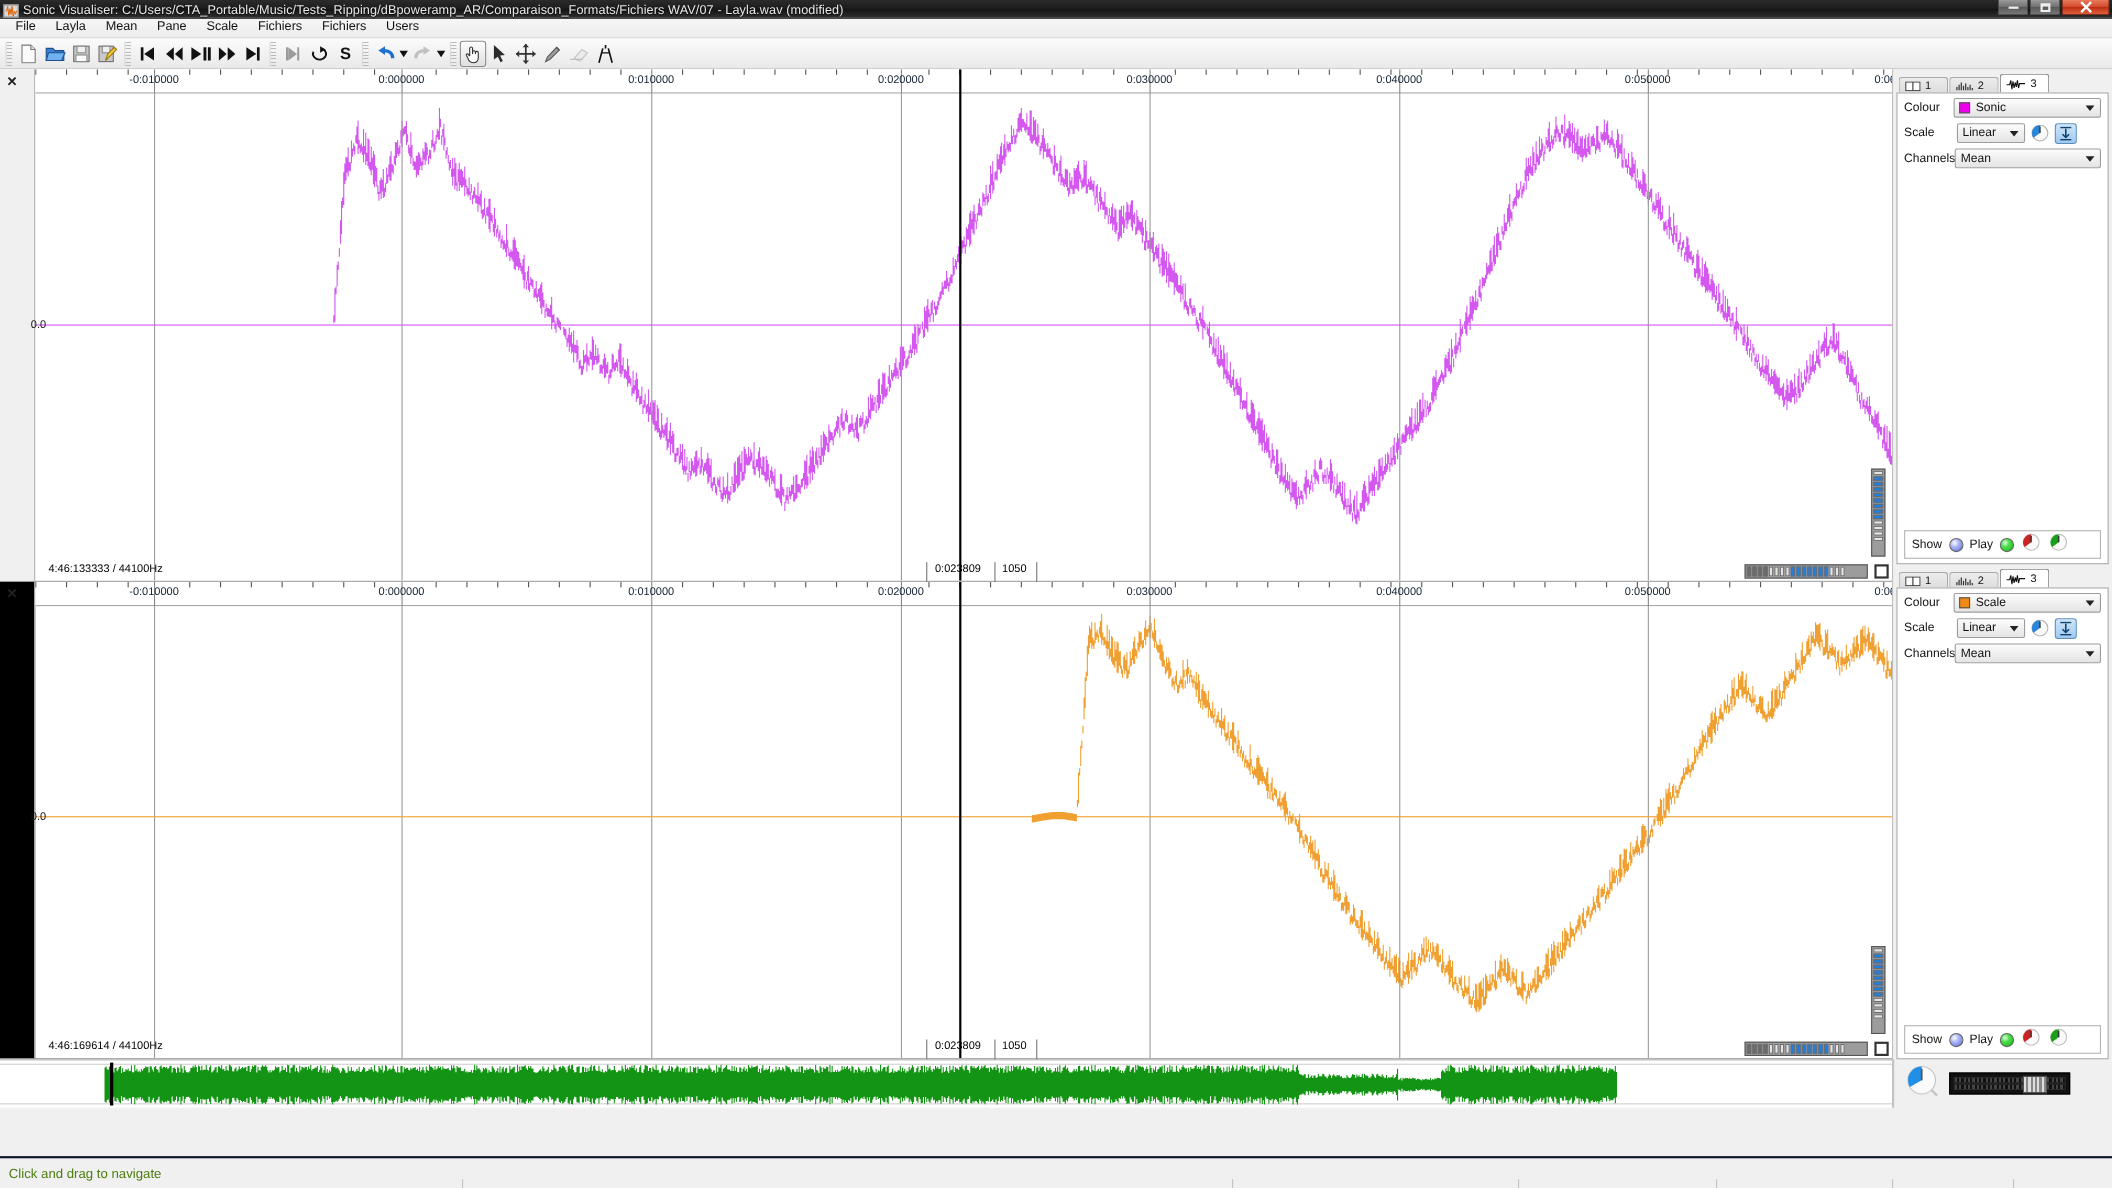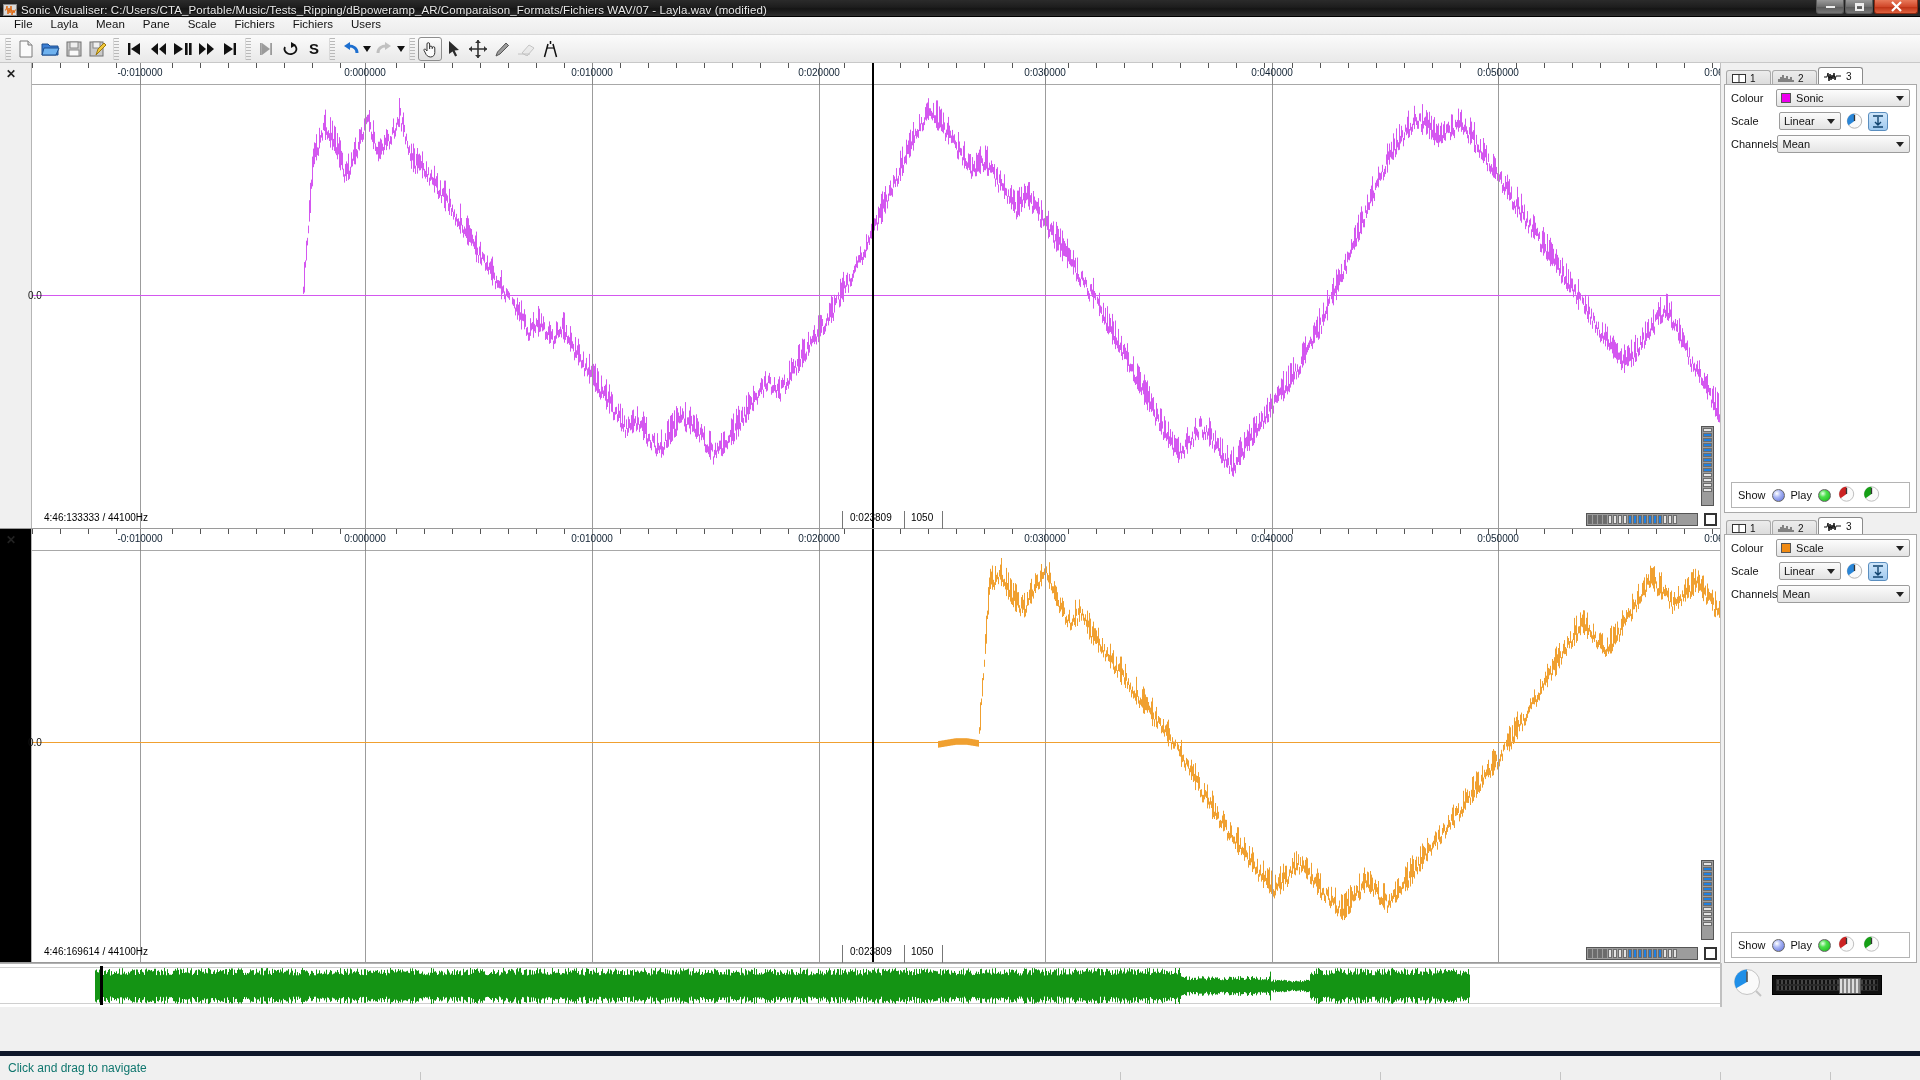--- a/index.html
+++ b/index.html
@@ -215,23 +215,23 @@
   .fader .knob{
     position:absolute;left:66px;top:2px;width:22px;height:16px;
     background:linear-gradient(to bottom,#f2f2f2,#9a9a9a);
     border:1px solid #555;
     background-image:repeating-linear-gradient(to right,#ddd 0 2px,#888 2px 4px);
   }
 
   
   #statusbar{
     position:absolute;left:0;bottom:0;width:1920px;height:29px;
-    background:#f0f0f0;border-top:5px solid #0f172a;
+    background:#f0f0f0;border-top:2px solid #0f172a;
     display:flex;align-items:center;padding-left:8px;
-    font-size:12px;color:#0f766e;
+    font-size:12px;color:#4d7c0f;
   }
   #statusbar .sb-cells{position:absolute;right:0;bottom:0;display:flex;height:8px;}
   #statusbar .sb-cells span{border-left:1px solid #c5c5c5;display:block;height:8px;}
 </style>
 </head>
 <body>
 
 <div id="titlebar">
   <span class="app-icon">
     <svg width="11" height="10" viewBox="0 0 11 10">

